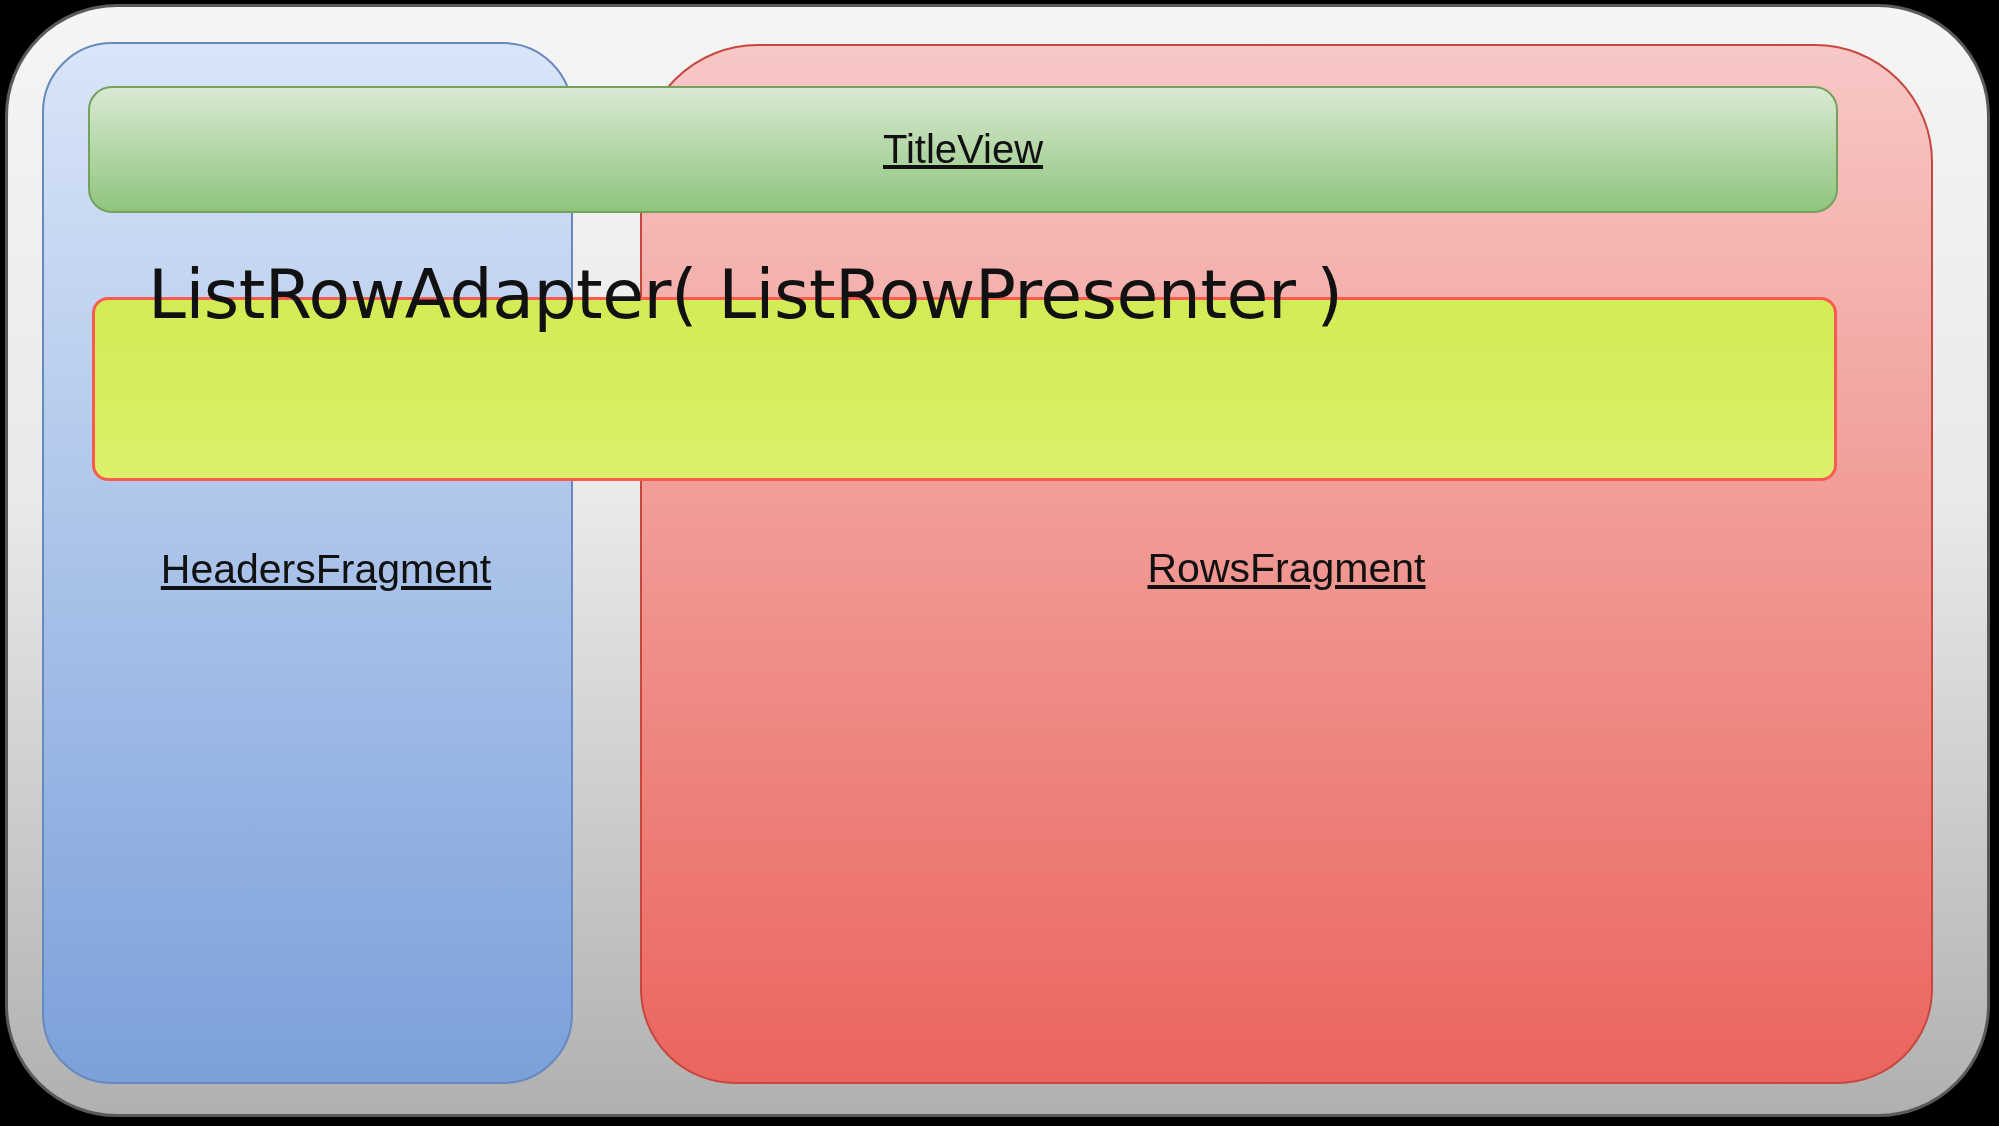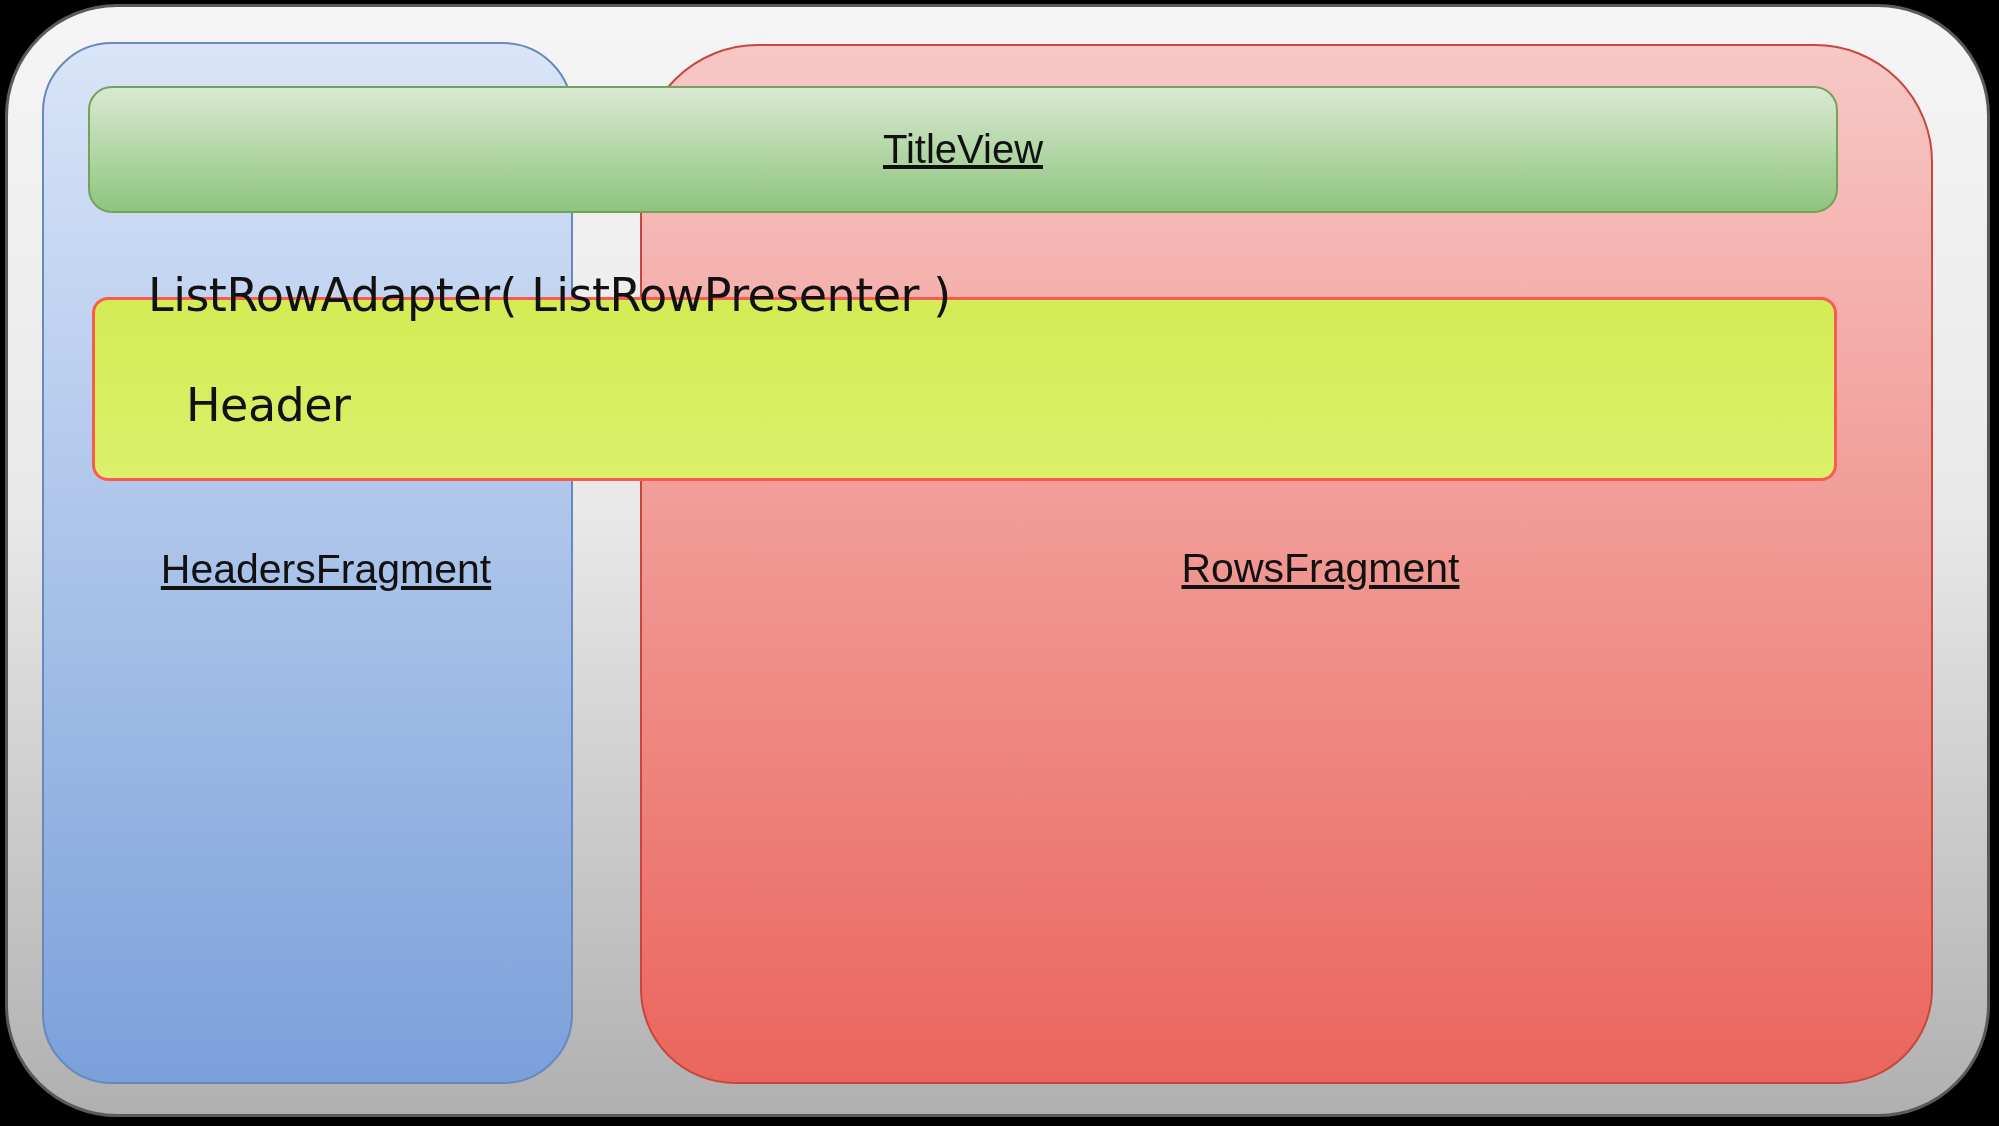--- a/index.html
+++ b/index.html
@@ -35,48 +35,47 @@
   }
   .adapter-bar{
     left:92px;top:297px;width:1745px;height:184px;
     border-radius:16px;
     border:3px solid var(--adapter-border,#fa5b51);
     background:linear-gradient(180deg,#d3ec55,var(--adapter-fill,#d7ee60) 55%,#dcf06c);
   }
   .lbl{color:var(--text,#111);white-space:nowrap;}
   .big{
     font-family:"DejaVu Sans",sans-serif;
-    font-size:46px;line-height:62px;letter-spacing:-0.5px;
+    font-size:68px;line-height:62px;letter-spacing:-0.5px;
   }
   .small{
     font-family:"Liberation Sans","DejaVu Sans",sans-serif;
     line-height:1;text-align:center;text-decoration:underline;
   }
   .lra-presenter{left:148px;top:264px;}
   .header-item{left:186px;top:374px;}
   .lra-card{left:787px;top:374px;}
   .titleview{left:88px;top:129px;width:1750px;font-size:40px;}
   .headersfragment{left:42px;top:549px;width:552px;font-size:41px;padding-left:16px;}
-  .rowsfragment{left:640px;top:548px;width:1293px;font-size:41px;margin-left:34px;}
+  .rowsfragment{left:640px;top:548px;width:1293px;font-size:41px;}
 </style>
 </head>
 <body>
 
 <div class="stage">
   <div class="canvas"></div>
 
   <div class="headers-box"></div>
   <div class="rows-box"></div>
 
   <div class="title-bar"></div>
   <div class="adapter-bar"></div>
 
   <div class="lbl big lra-presenter">ListRowAdapter( ListRowPresenter )</div>
 
-  <div class="lbl big header-item">Header</div>
 
 
   <div class="lbl small titleview">TitleView</div>
 
   <div class="lbl small headersfragment">HeadersFragment</div>
 
   <div class="lbl small rowsfragment">RowsFragment</div>
 </div>
 
 </body></html>

